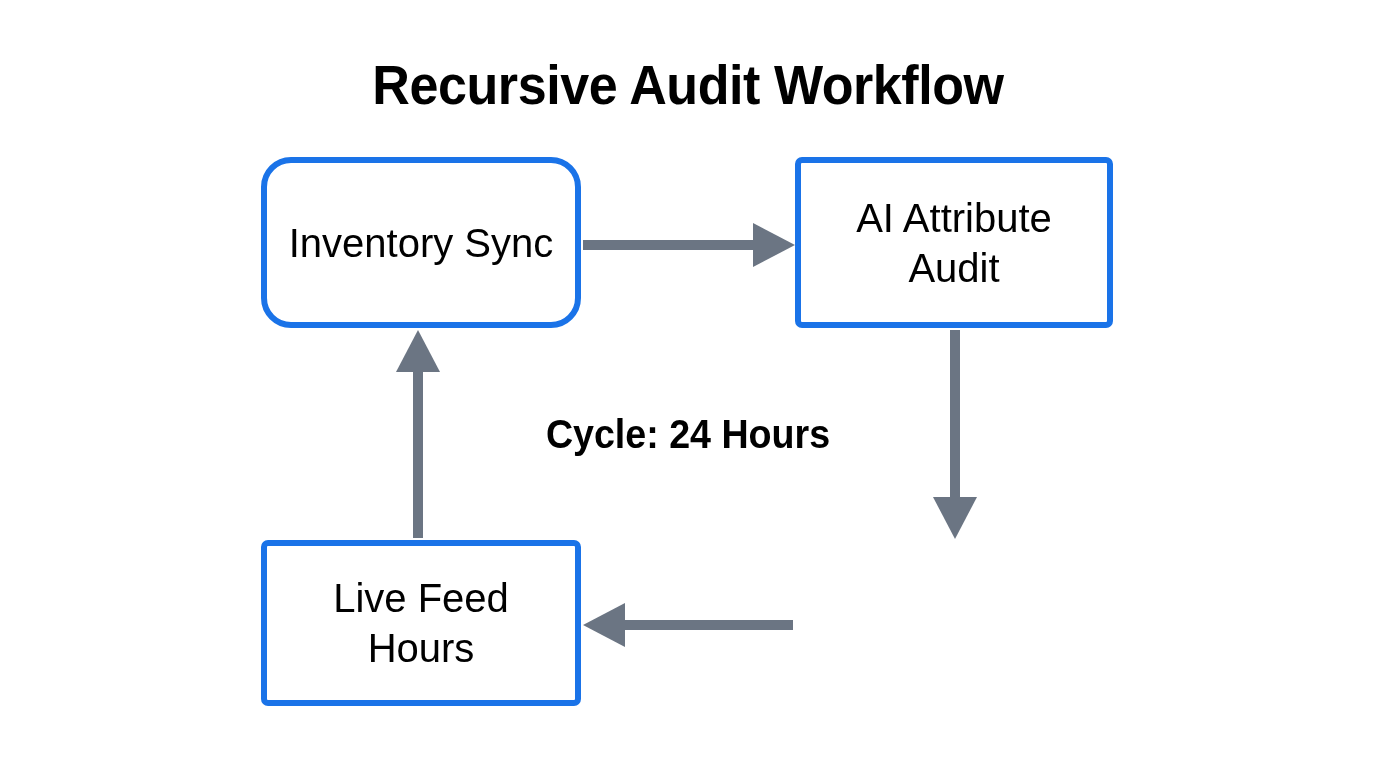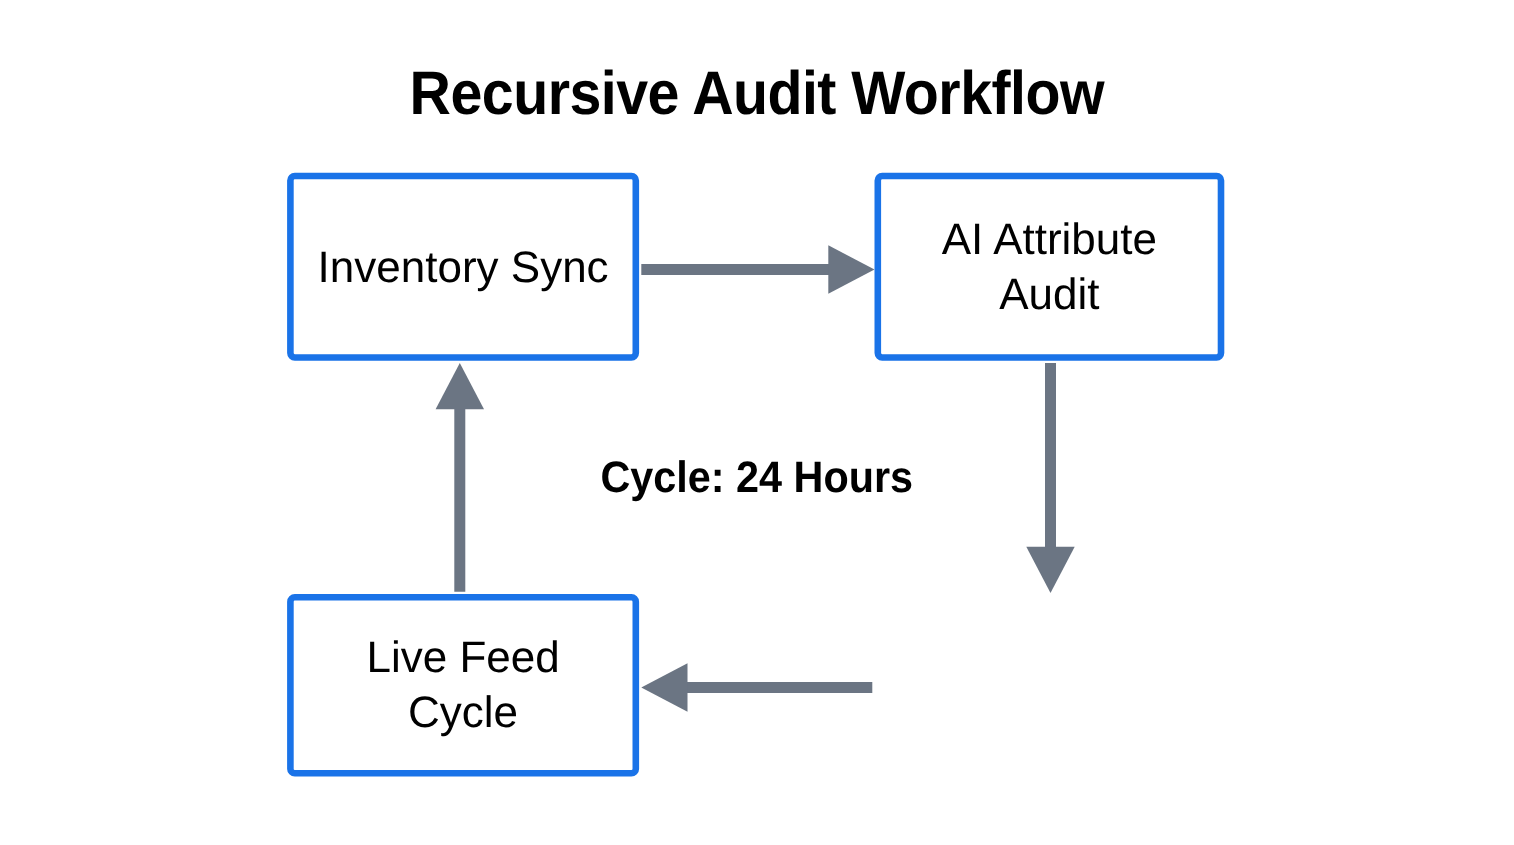--- a/index.html
+++ b/index.html
@@ -73,21 +73,21 @@
   .node-label {
     font-family: "Liberation Sans", sans-serif;
     font-weight: 400;
     font-size: 40px;
     line-height: 50px;
     color: #000000;
     padding: 0 10px;
     white-space: pre-line;
   }
 
-  #node-inventory-sync { left: 261px;  top: 157px; width: 320px; height: 171px; }
+  #node-inventory-sync { left: 261px;  top: 157px; width: 320px; height: 171px; border-radius: 30px; }
   #node-ai-attribute-audit { left: 795px; top: 157px; width: 318px; height: 171px; }
   #node-live-feed-update { left: 261px; top: 540px; width: 320px; height: 166px; }
   #node-semantic-gap-analysis { left: 795px; top: 540px; width: 318px; height: 166px; }
 
   
   #arrow-layer {
     position: absolute;
     left: 0;
     top: 0;
     width: 1376px;
@@ -130,18 +130,18 @@
   </div>
 
   <div class="node" id="node-ai-attribute-audit">
     <span class="node-label">AI Attribute
 Audit</span>
   </div>
 
 
   <div class="node" id="node-live-feed-update">
     <span class="node-label">Live Feed
-Cycle</span>
+Hours</span>
   </div>
 
   <div class="cycle-label">Cycle: 24 Hours</div>
 
 </div>
 
 </body></html>

